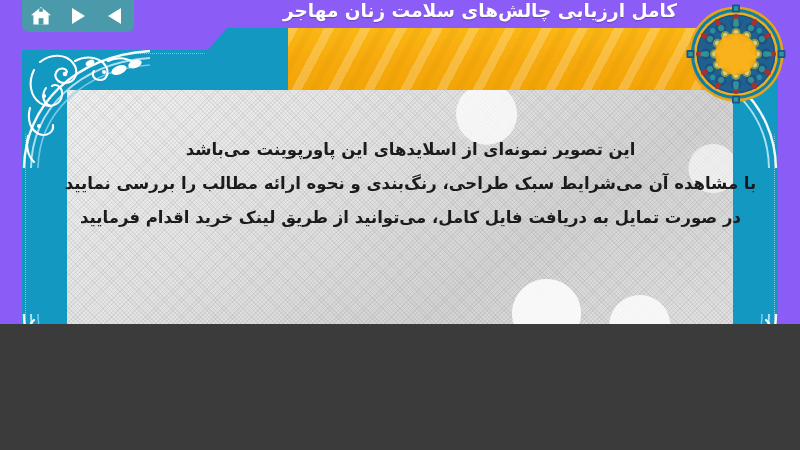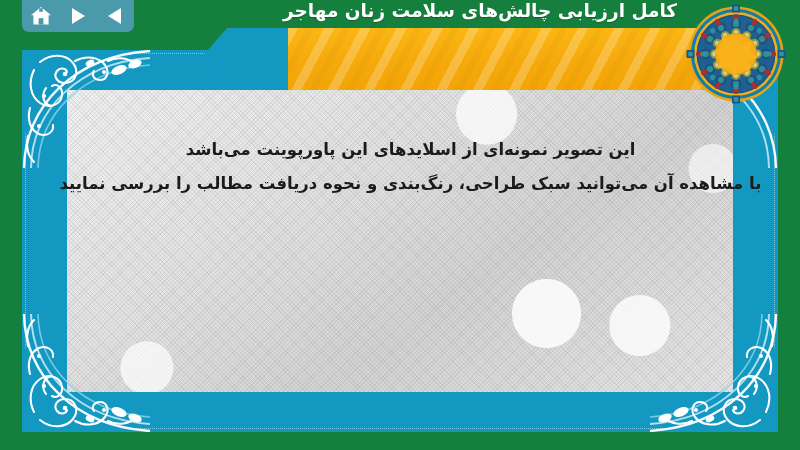--- a/index.html
+++ b/index.html
@@ -6,22 +6,22 @@
 
   html, body {
     width:800px; height:450px;
     overflow:hidden;
     background:#3b3b3b;
     font-family:"DejaVu Sans","Liberation Sans",sans-serif;
   }
 
   #stage {
     position:relative;
-    width:800px; height:450px;
-    background:#15803d;
+    width:800px; height:324px;
+    background:#8b5cf6;
     overflow:hidden;
   }
 
   
   #navbar {
     position:absolute; top:0; left:22px;
     width:112px; height:32px;
     background:#4a9aab;
     border-bottom-left-radius:7px;
     border-bottom-right-radius:7px;
@@ -388,16 +388,17 @@
         <rect x="47.8" y="2.3" width="4.4" height="4.4"></rect>
         <rect x="47.8" y="93.3" width="4.4" height="4.4"></rect>
         <rect x="2.3" y="47.8" width="4.4" height="4.4"></rect>
         <rect x="93.3" y="47.8" width="4.4" height="4.4"></rect>
       </g>
     </svg>
   </div>
 
   <div id="body-text">
     <span class="bline">این تصویر نمونه‌ای از اسلایدهای این پاورپوینت می‌باشد</span>
-    <span class="bline">با مشاهده آن می‌توانید سبک طراحی، رنگ‌بندی و نحوه دریافت مطالب را بررسی نمایید</span>
+    <span class="bline">با مشاهده آن می‌شرایط سبک طراحی، رنگ‌بندی و نحوه ارائه مطالب را بررسی نمایید</span>
+    <span class="bline">در صورت تمایل به دریافت فایل کامل، می‌توانید از طریق لینک خرید اقدام فرمایید</span>
   </div>
 
 </div>
 
 </body></html>

